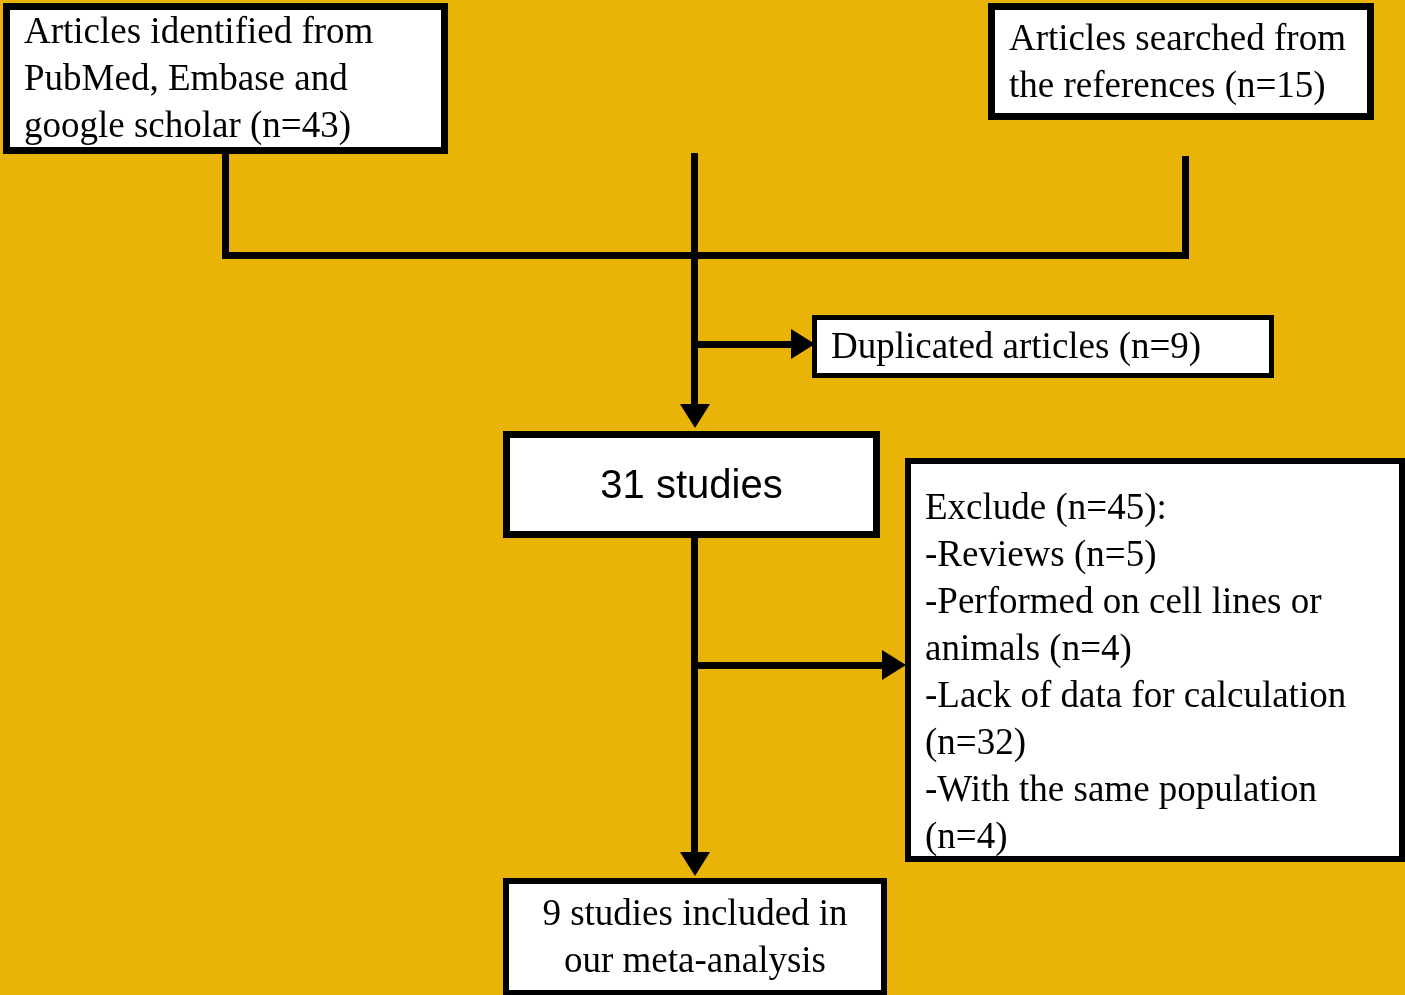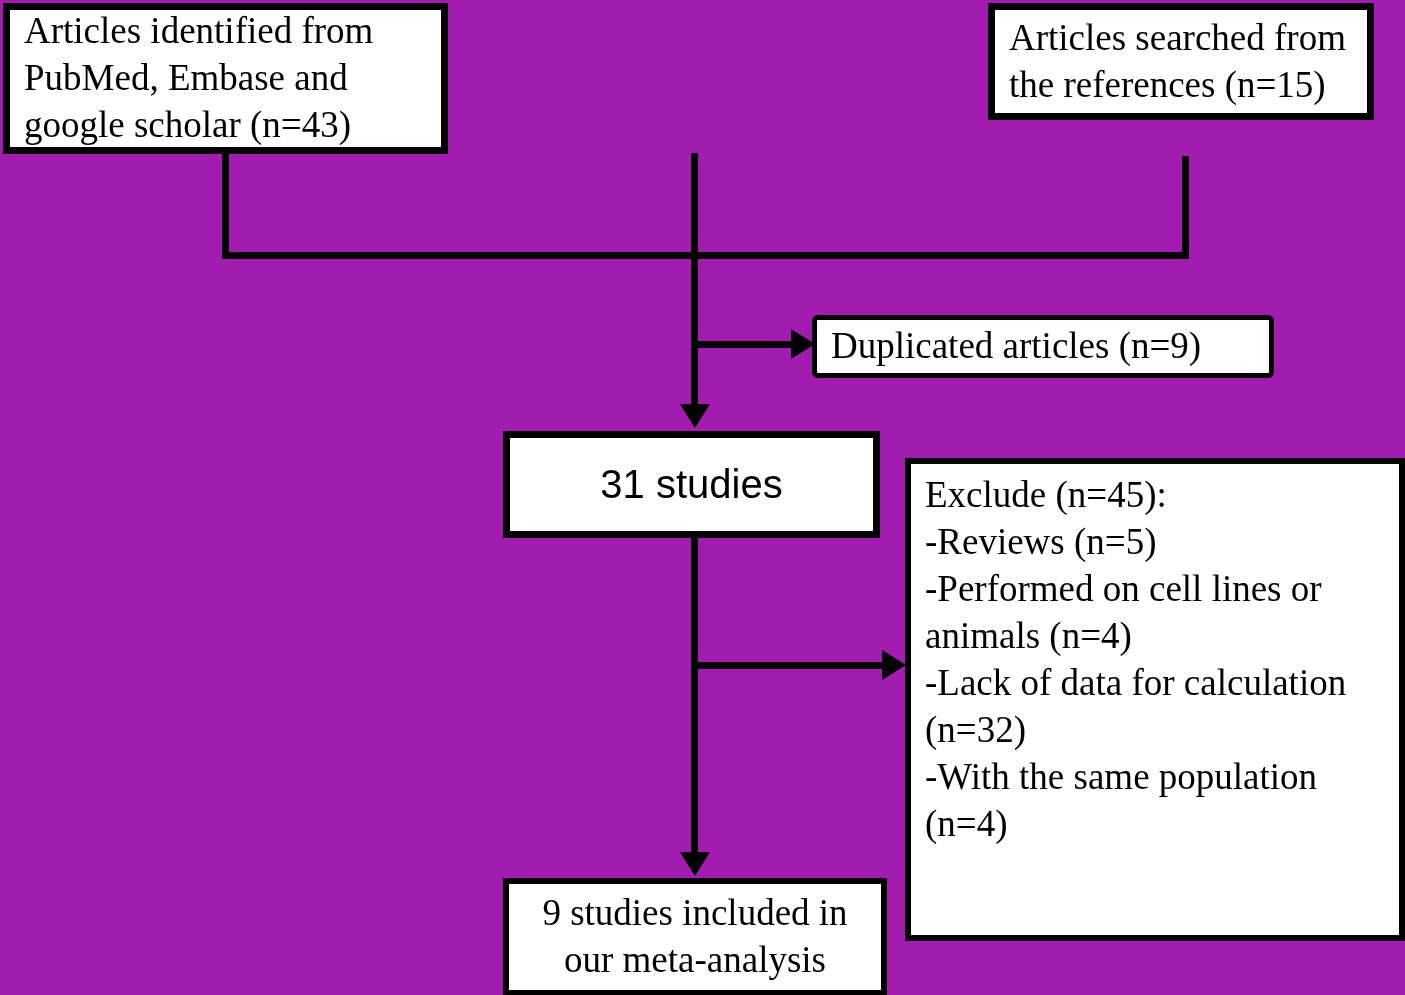--- a/index.html
+++ b/index.html
@@ -5,37 +5,37 @@
 <style>
   html, body {
     margin: 0;
     padding: 0;
     background: #ffffff;
   }
   #canvas {
     position: relative;
     width: 1405px;
     height: 995px;
-    background: #a21caf;
+    background: #eab308;
     overflow: hidden;
     font-family: "Liberation Serif", "DejaVu Serif", serif;
     color: #000000;
   }
 
   
   .node {
     position: absolute;
     box-sizing: border-box;
     background: #ffffff;
     border: 7px solid #000000;
     display: flex;
     flex-direction: column;
     justify-content: center;
   }
-  .node.thin  { border-width: 5px; border-radius: 6px; }
+  .node.thin  { border-width: 5px; }
   .node.med   { border-width: 6px; }
 
   .node-text {
     font-family: "Liberation Serif", "DejaVu Serif", serif;
     font-size: 37px;
     line-height: 1.27;
     color: #000000;
     white-space: pre-line;
     padding: 0 14px;
   }
@@ -45,22 +45,22 @@
   }
   .align-left   { text-align: left; }
   .align-center { text-align: center; }
 
   
   #node-pubmed-embase-scholar { left: 3px;   top: 3px;   width: 445px; height: 151px; }
   #node-pubmed-related        { left: 502px; top: 3px;   width: 386px; height: 151px; }
   #node-references            { left: 988px; top: 3px;   width: 386px; height: 117px; }
   #node-duplicated            { left: 812px; top: 315px; width: 462px; height: 63px; }
   #node-54-studies            { left: 503px; top: 431px; width: 377px; height: 107px; }
-  #node-exclude               { left: 905px; top: 458px; width: 500px; height: 483px;
-                                justify-content: flex-start; padding-top: 8px; }
+  #node-exclude               { left: 905px; top: 458px; width: 500px; height: 404px;
+                                justify-content: flex-start; padding-top: 20px; }
   #node-included              { left: 503px; top: 878px; width: 384px; height: 118px; }
 
   
   .line {
     position: absolute;
     background: #000000;
   }
   .vline { width: 7px; }
   .hline { height: 7px; }
 

